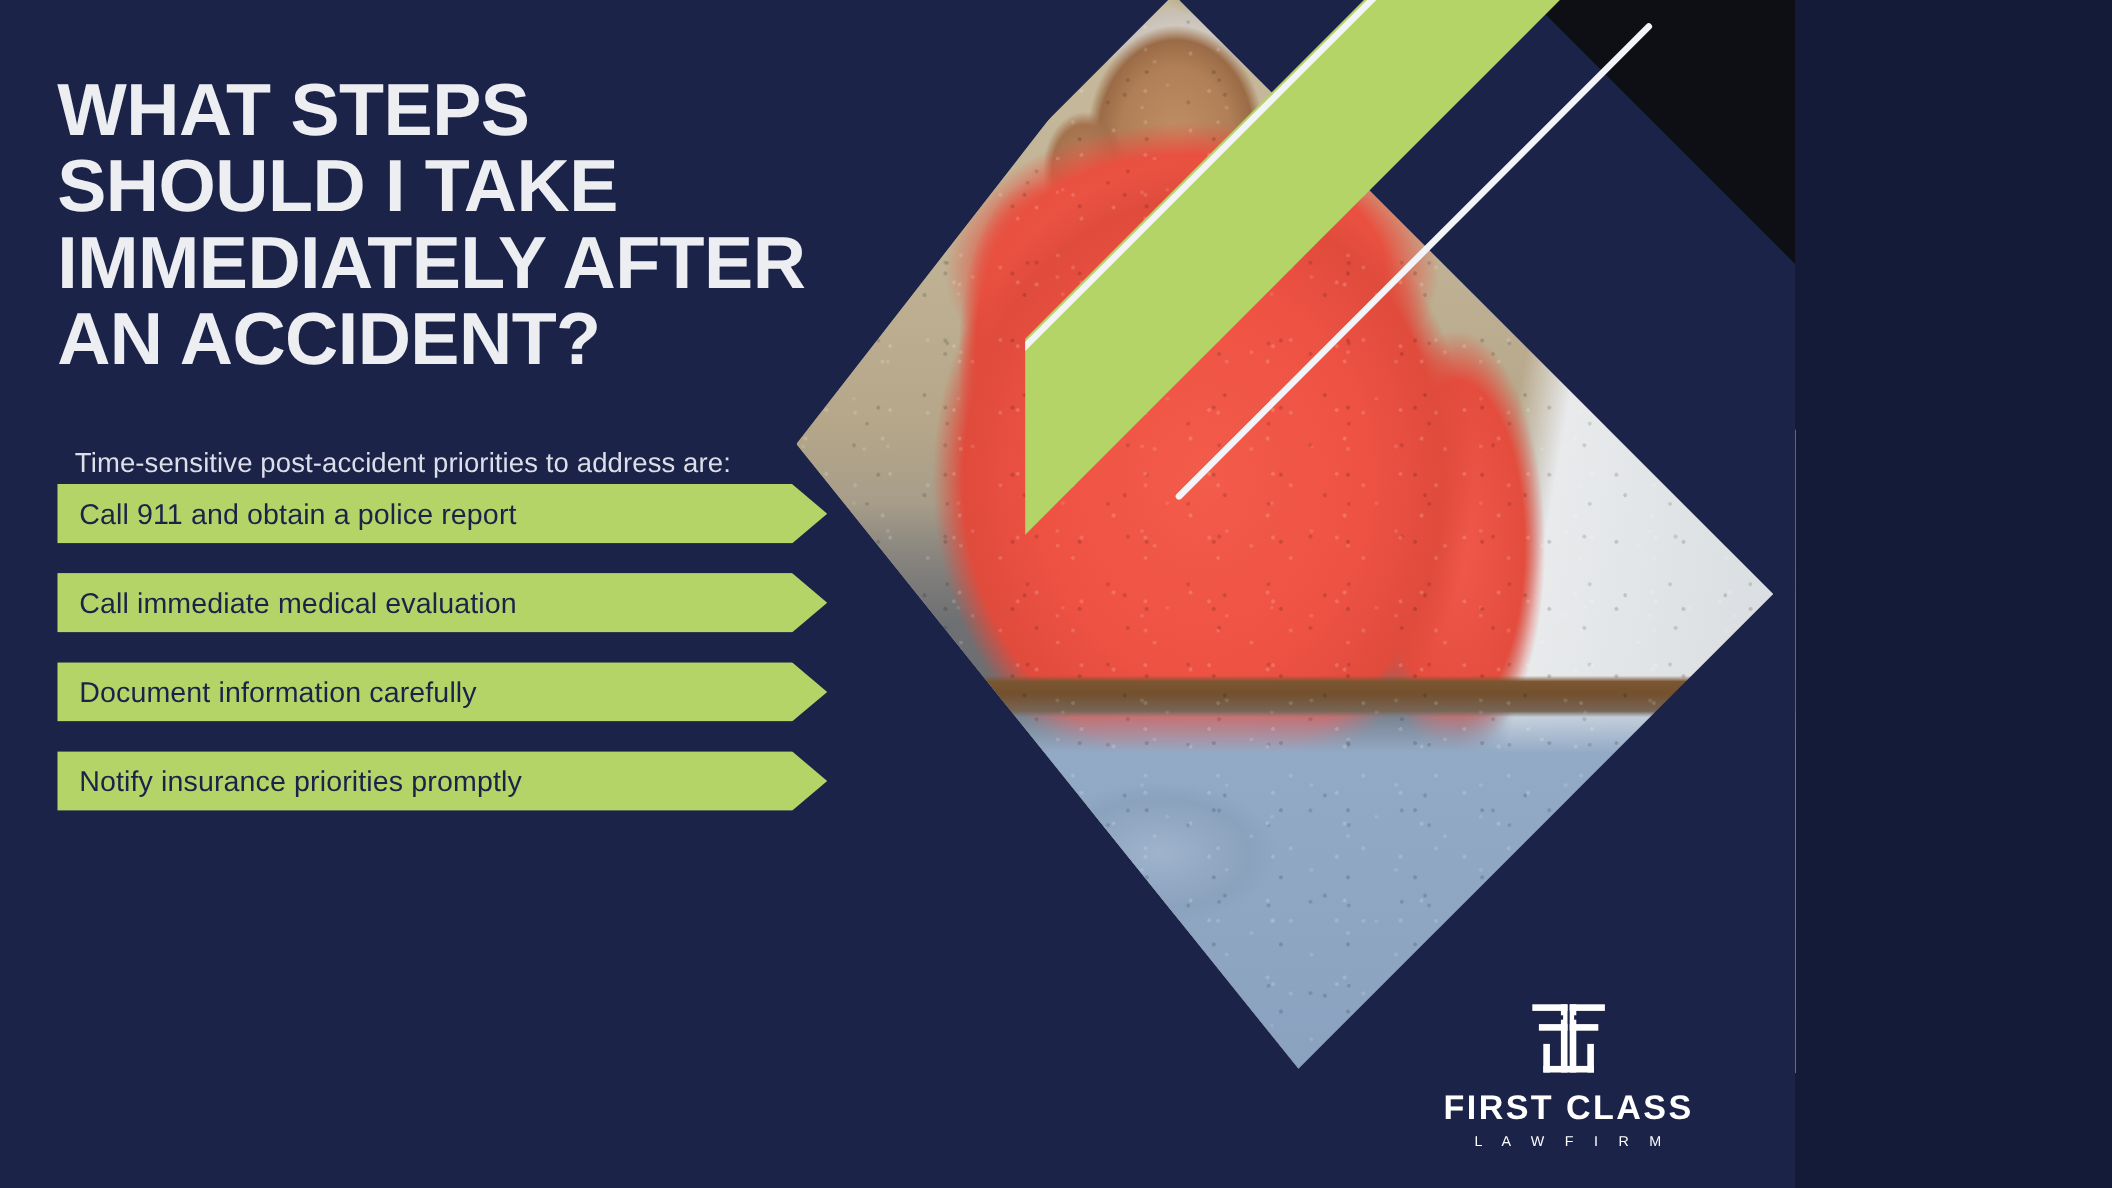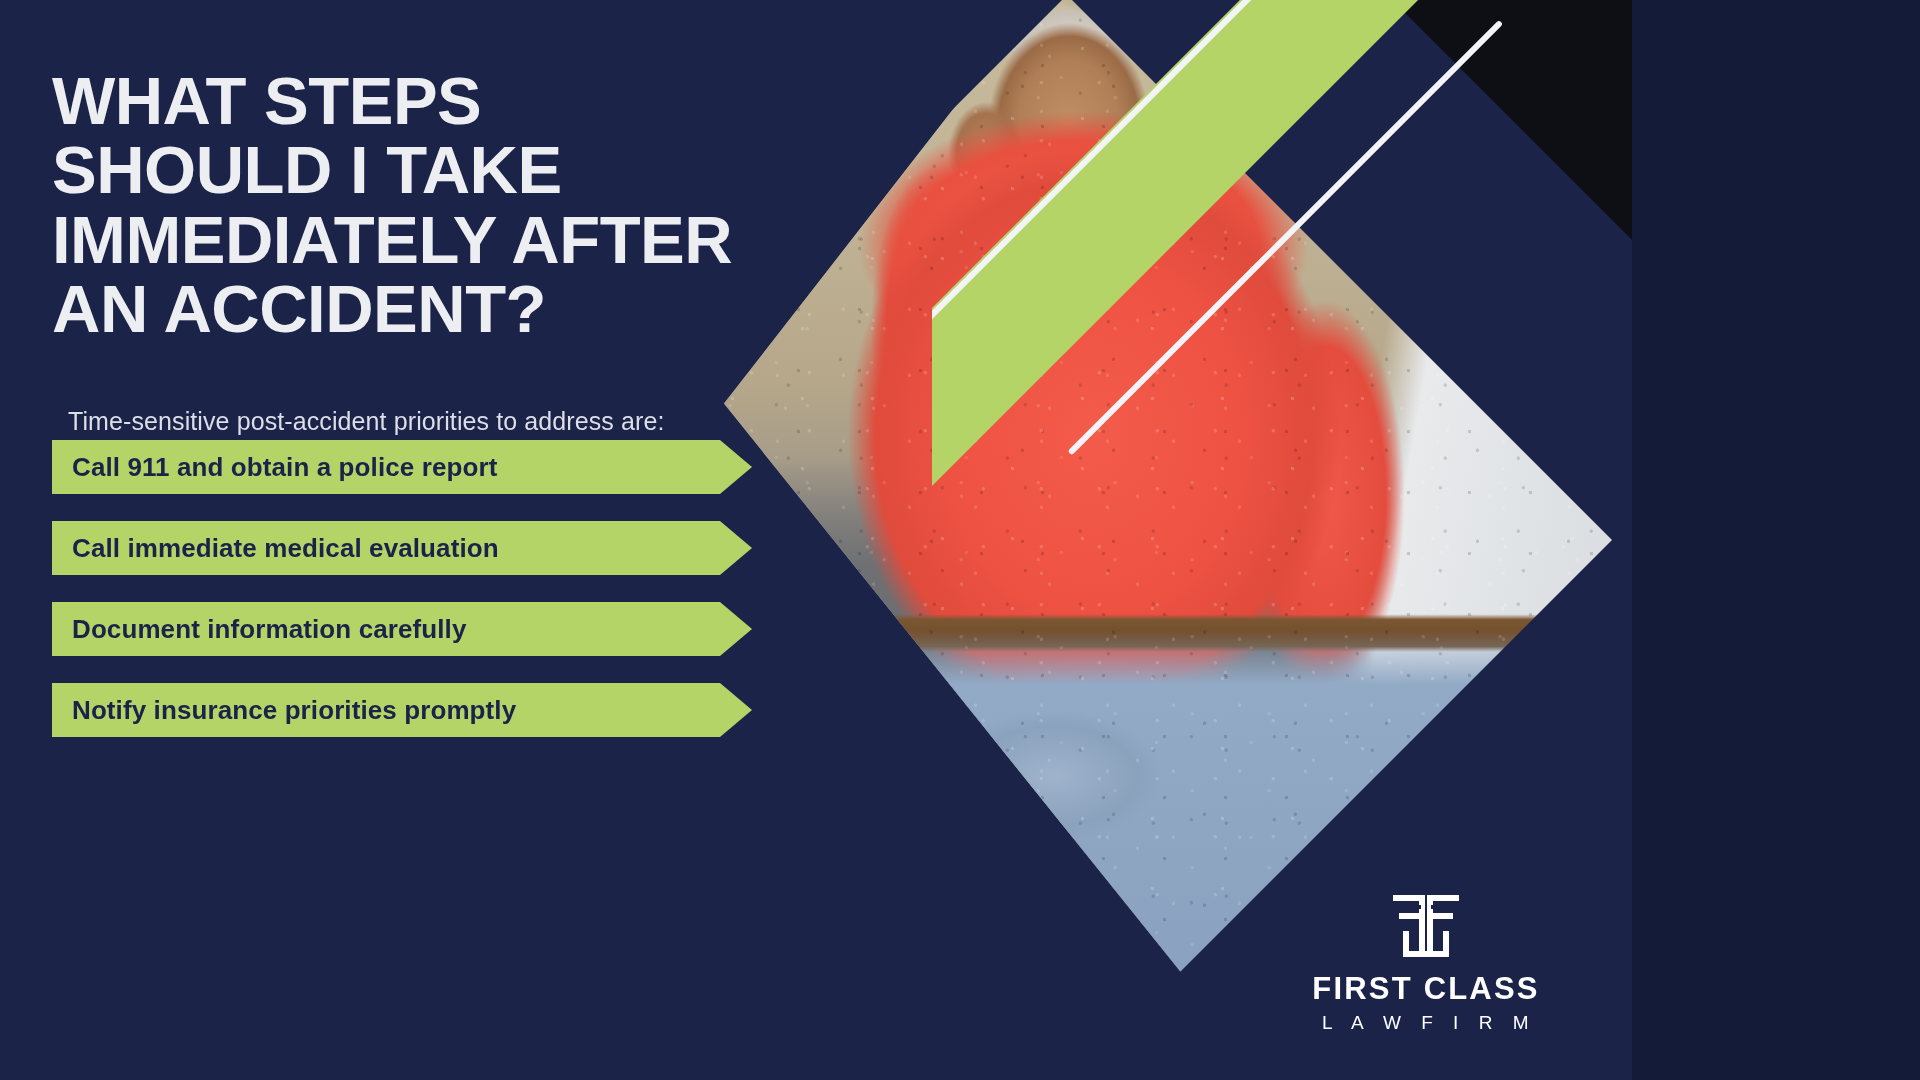--- a/index.html
+++ b/index.html
@@ -230,49 +230,49 @@
     margin-bottom: 27px;
     background: #b5d468;
     clip-path: polygon(0 0, calc(100% - 32px) 0, 100% 50%, calc(100% - 32px) 100%, 0 100%);
     display: flex;
     align-items: center;
   }
   .bar-label {
     padding-left: 20px;
     color: #1b2348;
     font-size: 26px;
-    font-weight: bold;
+    font-weight: normal;
     letter-spacing: .1px;
     white-space: nowrap;
   }
 
   
   #logo {
     position: absolute;
     right: 56px;
-    bottom: 48px;
+    bottom: 36px;
     width: 300px;
     text-align: center;
     color: #ffffff;
   }
   #logo-mark {
     display: block;
     margin: 0 auto 12px auto;
   }
   #logo-name {
     display: block;
     font-size: 31px;
     font-weight: bold;
     letter-spacing: 2.2px;
     line-height: 1;
   }
   #logo-tagline {
     display: block;
     margin-top: 9px;
-    font-size: 19px;
+    font-size: 13px;
     font-weight: normal;
     letter-spacing: 7.5px;
     line-height: 1;
     padding-left: 6px;
   }
 </style>
 </head>
 <body>
 
 <div id="stage">

